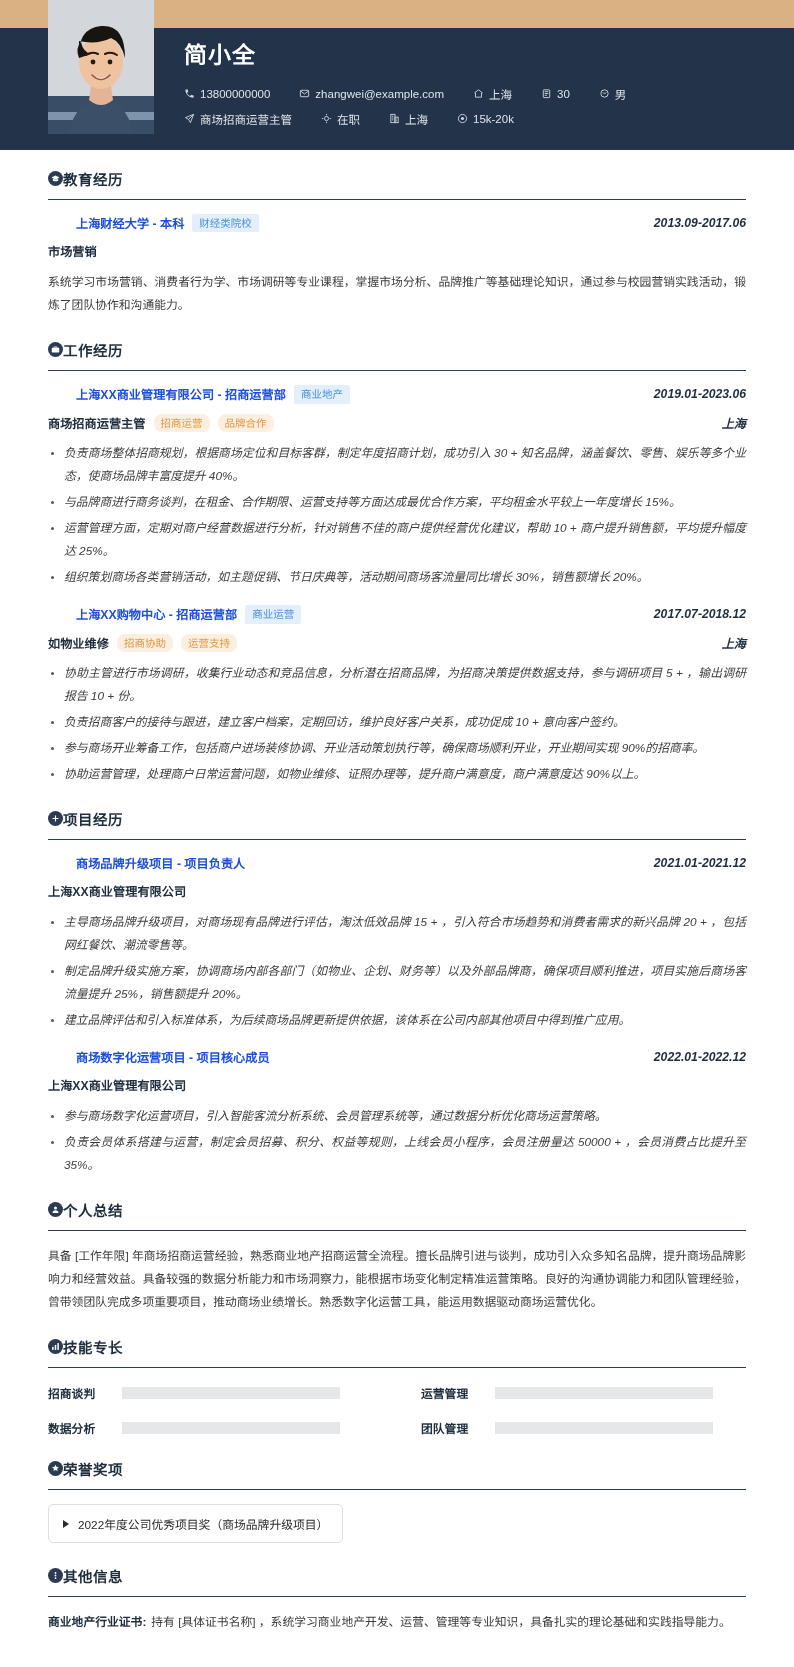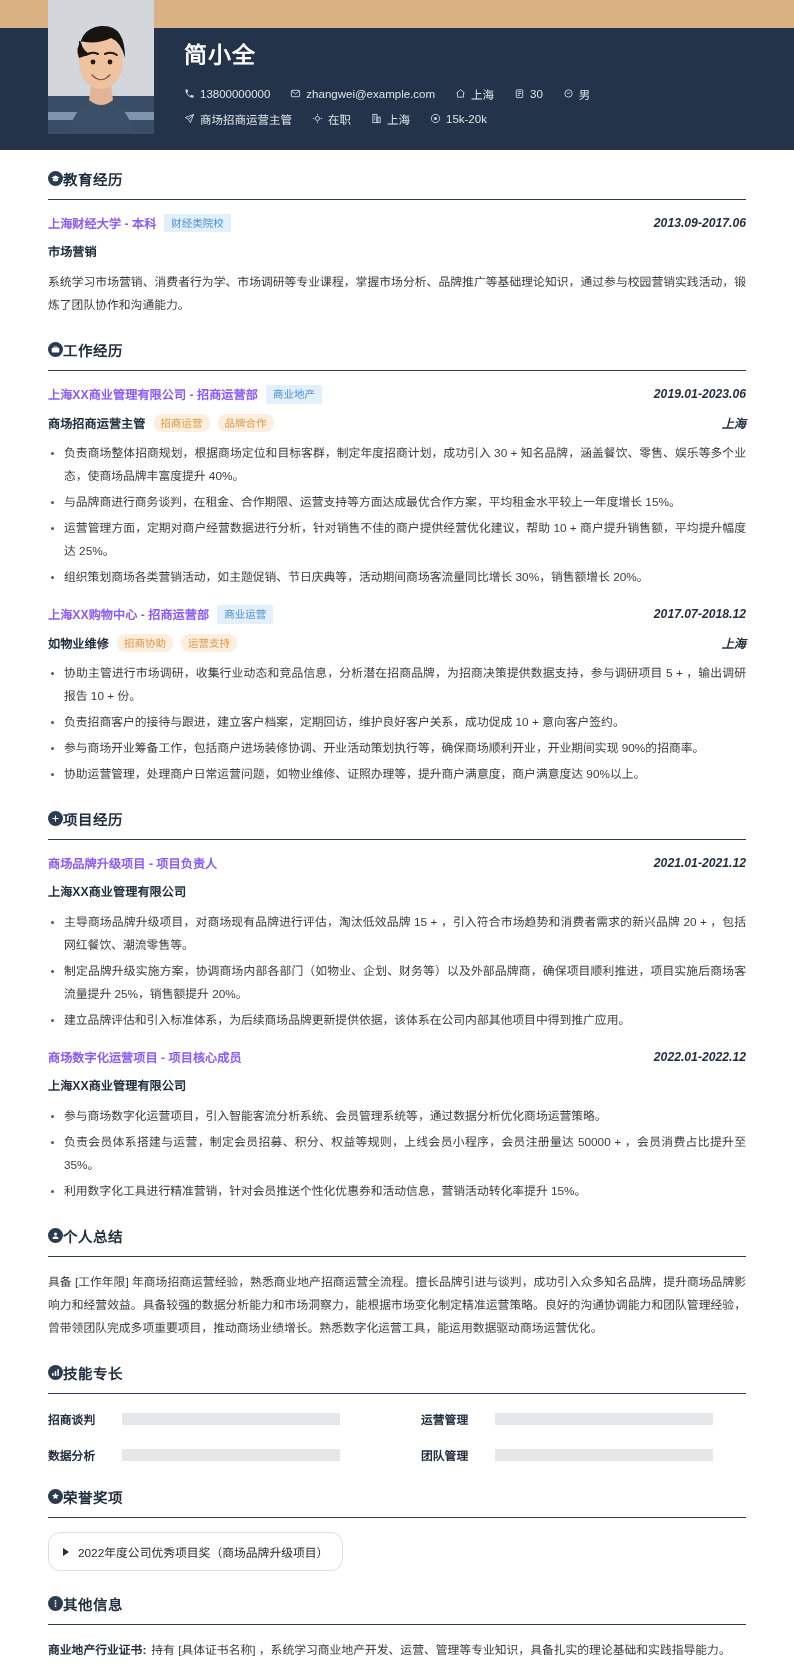--- a/index.html
+++ b/index.html
@@ -39,21 +39,21 @@
     font-weight: 700;
     color: #ffffff;
     letter-spacing: 1px;
     margin: 0 0 16px 0;
     line-height: 1.2;
   }
   .meta-row {
     display: flex;
     flex-wrap: wrap;
     align-items: center;
-    gap: 3px;
+    gap: 12px;
     margin-bottom: 9px;
     font-size: 11.5px;
     color: #dfe4ea;
   }
   .meta-item { display: inline-flex; align-items: center; margin-right: 17px; white-space: nowrap; }
   .meta-item .mi { margin-right: 5px; display:inline-flex; align-items:center; opacity: .92; }
   .meta-item .mi svg { display:block; }
 
   
   .body-wrap { padding: 0 48px 26px 48px; }
@@ -85,21 +85,21 @@
   .entry { margin-bottom: 16px; }
   .entry:last-child { margin-bottom: 2px; }
   .entry-line {
     display: flex;
     align-items: center;
     justify-content: space-between;
     gap: 10px;
     margin-bottom: 10px;
   }
   .entry-left { display: flex; align-items: center; flex-wrap: wrap; gap: 8px; min-width: 0; }
-  .entry-title { font-size: 12.2px; font-weight: 700; color: #8b5cf6; }
+  .entry-title { font-size: 12.2px; font-weight: 700; color: #1d4ed8; margin-left: 28px; }
   .entry-sub { font-size: 12.2px; font-weight: 700; color: #1f2d3d; }
   .entry-right { font-size: 12.2px; font-weight: 700; color: #1f2d3d; white-space: nowrap; font-style: italic; }
 
   .tag {
     display: inline-block;
     font-size: 10.5px;
     line-height: 1;
     padding: 4px 7px;
     border-radius: 2px;
     white-space: nowrap;
@@ -108,21 +108,21 @@
   .tag-orange { background: #fcefdf; color: #e09845; border-radius: 8px; }
 
   .major { font-size: 12.2px; font-weight: 700; color: #1f2d3d; margin-bottom: 11px; }
   .para {
     font-size: 11.8px;
     line-height: 1.95;
     color: #3c3c3c;
     margin: 0;
     text-align: justify;
   }
-  ul.bullets { list-style: none; margin: 0; padding: 0; }
+  ul.bullets { list-style: none; margin: 0; padding: 0; font-style: italic; }
   ul.bullets li {
     position: relative;
     padding-left: 16px;
     font-size: 11.8px;
     line-height: 1.95;
     color: #3c3c3c;
     margin-bottom: 3px;
     text-align: justify;
   }
   ul.bullets li::before {
@@ -135,38 +135,37 @@
   }
   .company-line { font-size: 12.2px; font-weight: 700; color: #1f2d3d; margin-bottom: 11px; }
 
   
   .skills-grid {
     display: grid;
     grid-template-columns: 1fr 1fr;
     column-gap: 48px;
     row-gap: 18px;
     padding-top: 2px;
-    font-family: Liberation Mono, monospace;
   }
   .skill { display: flex; align-items: center; gap: 12px; }
   .skill-name { font-size: 11.8px; font-weight: 700; color: #1f2d3d; width: 62px; flex: 0 0 62px; }
   .skill-track {
     height: 12px;
     background: #e6e7e9;
     flex: 1;
     max-width: 218px;
     overflow: hidden;
     position: relative;
   }
   .skill-fill { height: 100%; background: #d9ab7c; }
 
   
   .honor-box {
     border: 1px solid #dcdfe3;
-    border-radius: 12px;
+    border-radius: 5px;
     padding: 10px 14px;
     display: inline-flex;
     align-items: center;
     gap: 9px;
     font-size: 11.8px;
     color: #2b2b2b;
   }
   .tri {
     width: 0; height: 0;
     border-left: 6px solid #2b2b2b;
@@ -417,21 +416,20 @@
 
     <div class="entry">
       <div class="entry-line">
         <span class="entry-title">商场数字化运营项目 - 项目核心成员</span>
         <span class="entry-right">2022.01-2022.12</span>
       </div>
       <div class="company-line">上海XX商业管理有限公司</div>
       <ul class="bullets">
         <li>参与商场数字化运营项目，引入智能客流分析系统、会员管理系统等，通过数据分析优化商场运营策略。</li>
         <li>负责会员体系搭建与运营，制定会员招募、积分、权益等规则，上线会员小程序，会员注册量达 50000 + ，会员消费占比提升至 35%。</li>
-        <li>利用数字化工具进行精准营销，针对会员推送个性化优惠券和活动信息，营销活动转化率提升 15%。</li>
       </ul>
     </div>
   </div>
 
   <div class="section">
     <div class="sec-head">
       <span class="sec-ico">
         <svg width="9" height="9" viewBox="0 0 24 24" fill="#ffffff">
             <circle cx="12" cy="8" r="4"></circle>
             <path d="M4 21c0-4.4 3.6-7 8-7s8 2.6 8 7z"></path>

